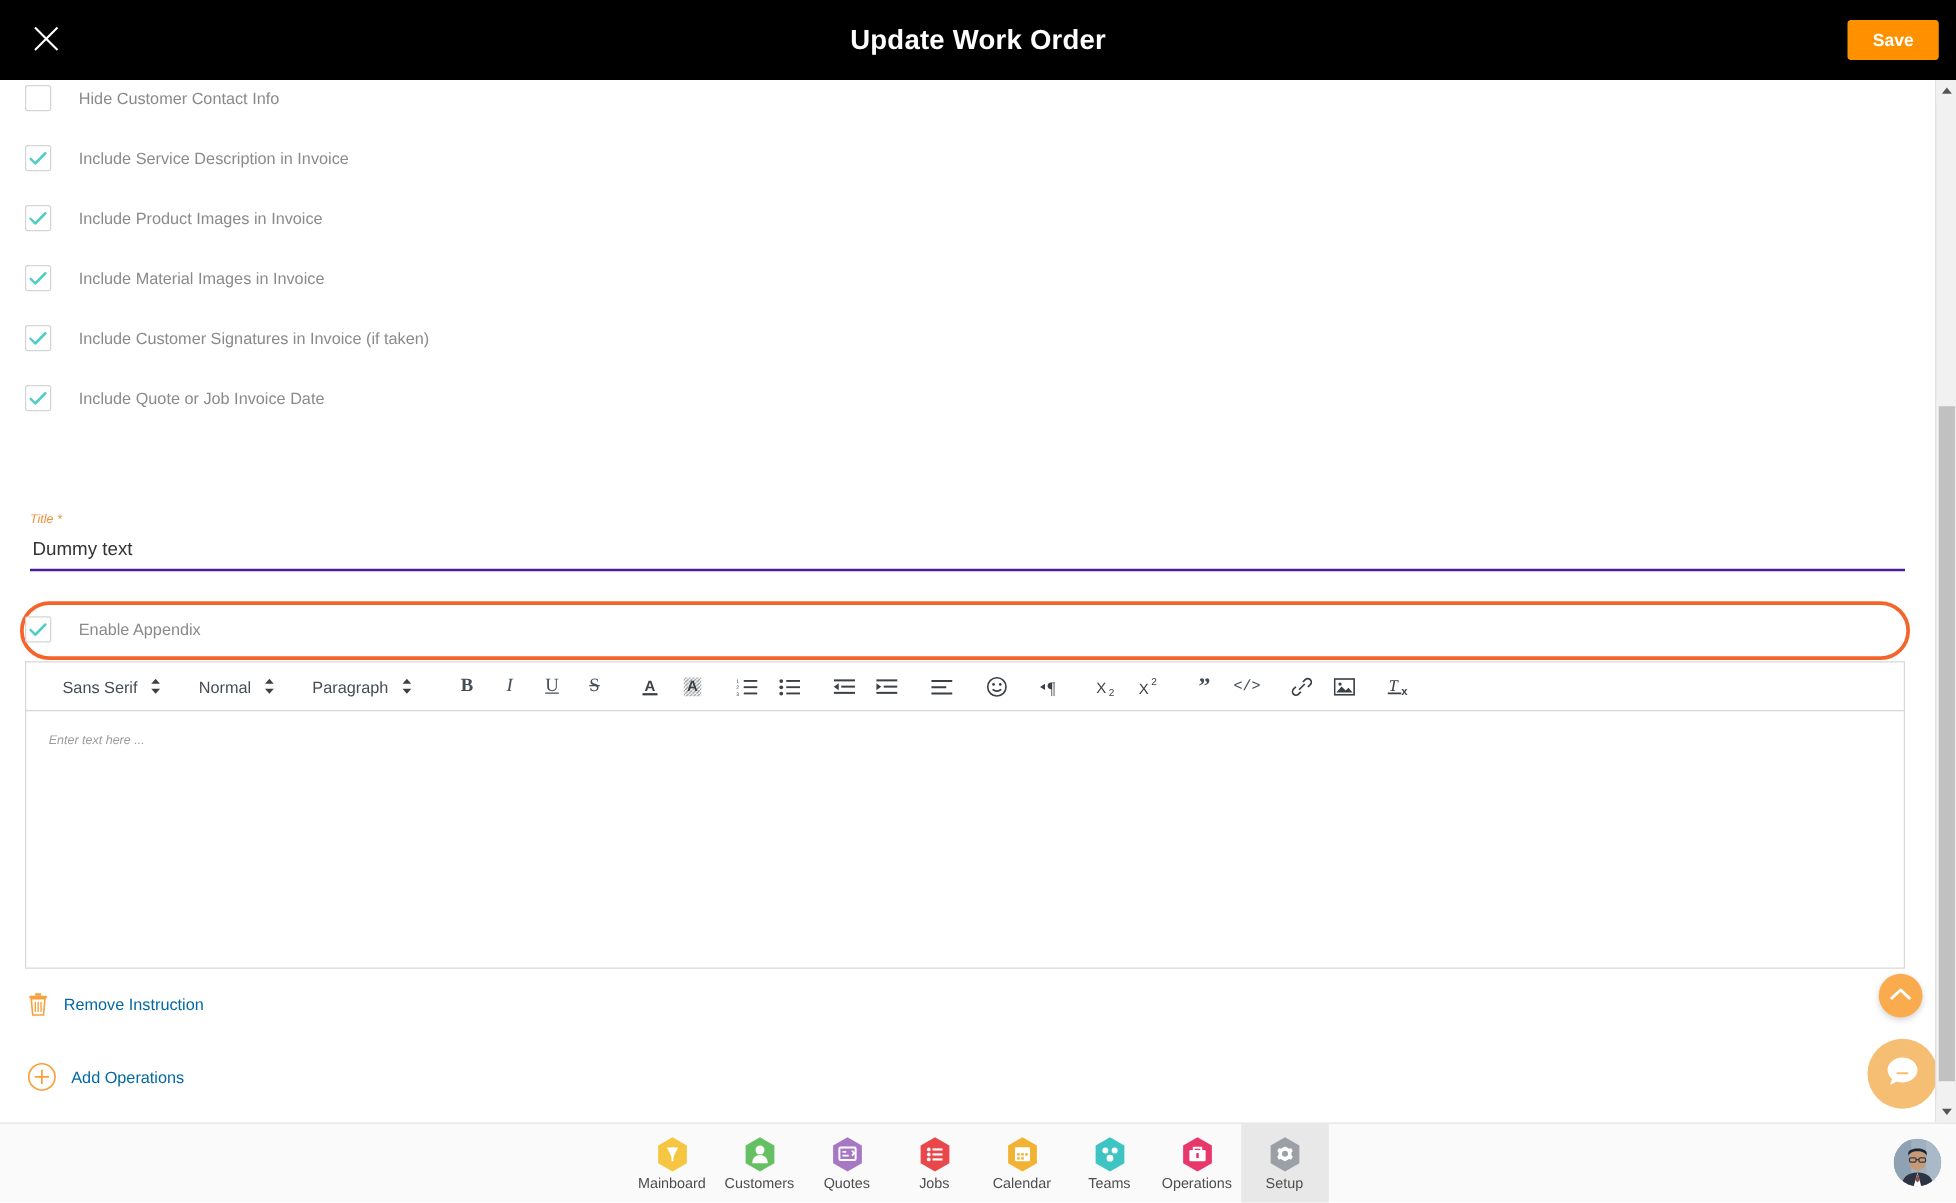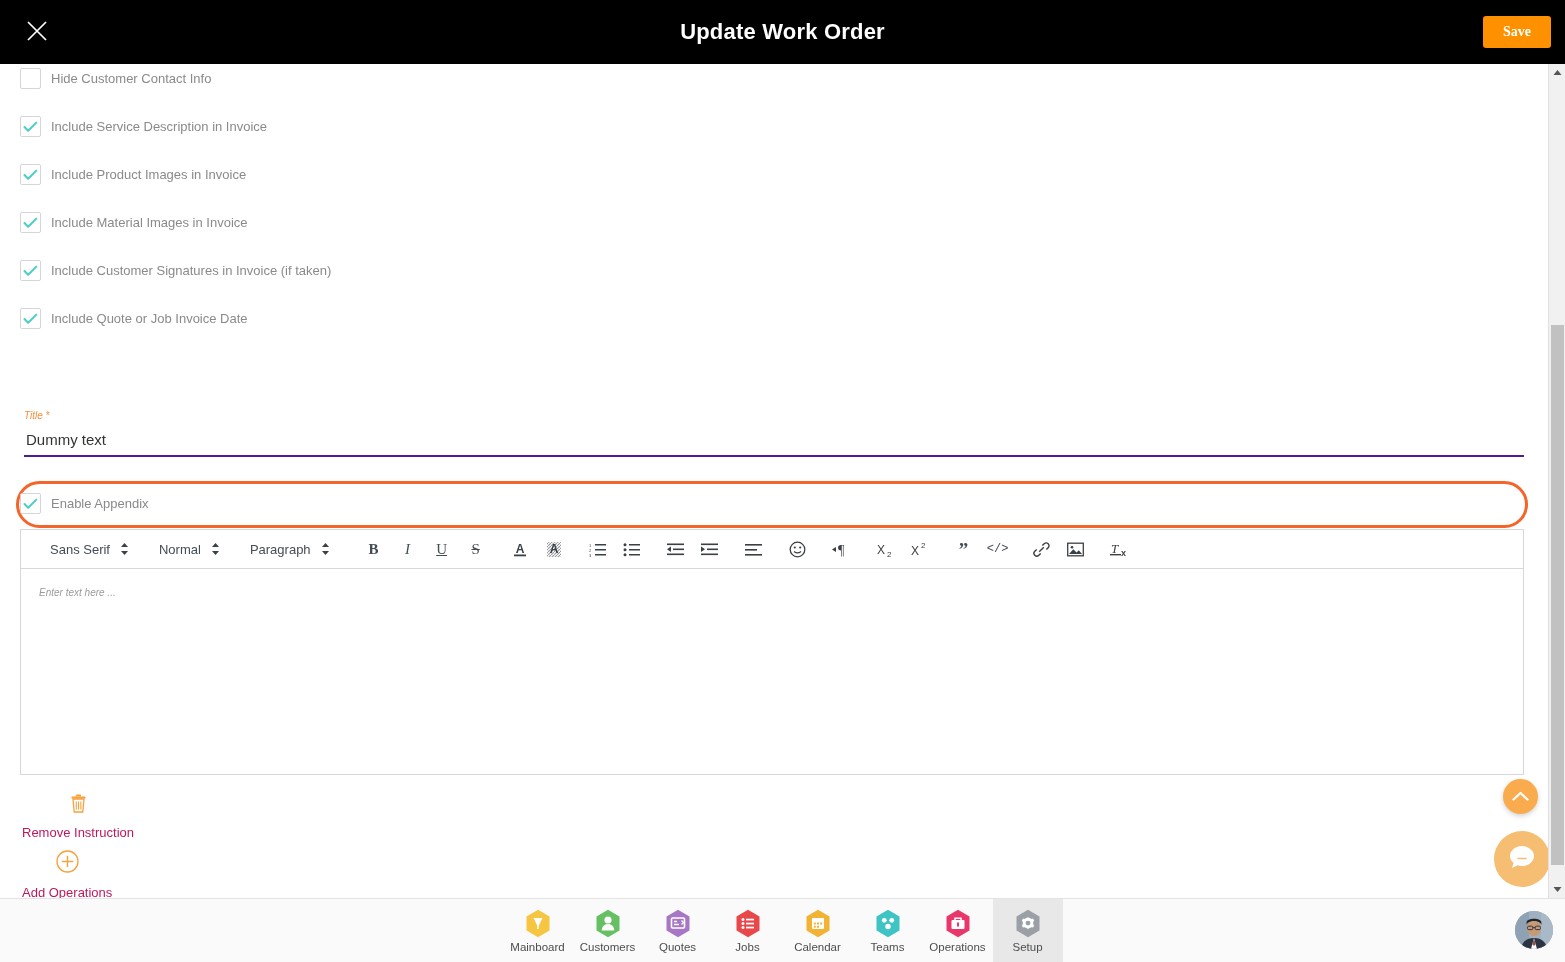--- a/index.html
+++ b/index.html
@@ -29,36 +29,36 @@
     position: absolute; left: 0; top: 0; width: 1565px; height: 64px;
     display: flex; align-items: center; justify-content: center;
     color: #ffffff; font-size: 22px; font-weight: bold;
     letter-spacing: .2px;
   }
   .save-btn {
     position: absolute; right: 14px; top: 16px;
     background: #FF9100; color: #ffffff;
     border: none; border-radius: 3px;
     padding: 8px 20px;
-    font-family: Liberation Serif, serif;
+    font-family: Liberation Sans, sans-serif;
     font-size: 14px; font-weight: bold;
     cursor: pointer;
   }
 
   
   .scroll-body {
     position: absolute; top: 64px; left: 0;
     width: 1548px; height: 834px;
     background: #ffffff;
   }
 
   
   .chk-row {
     position: absolute; left: 20px;
-    display: flex; align-items: center; gap: 10px;
+    display: flex; align-items: center; gap: 22px;
     cursor: pointer;
   }
   .chk-box {
     width: 21px; height: 21px;
     border: 1px solid #d5d5d5;
     border-radius: 2px;
     background: #fff;
     display: flex; align-items: center; justify-content: center;
     flex: none;
   }
@@ -140,23 +140,22 @@
   }
   .editor-placeholder {
     font-size: 10px; color: #9b9b9b;
     font-style: italic;
   }
 
   
   .action-link {
     position: absolute; left: 22px;
     display: flex; align-items: center; gap: 12px;
-    color: #be185d; font-size: 13px;
-    cursor: pointer;
-    flex-direction: column;
+    color: #0369a1; font-size: 13px;
+    cursor: pointer;
   }
   .action-link svg { display: block; }
 
   
   .fab-top {
     position: absolute; left: 1503px; top: 779px;
     width: 35px; height: 35px; border-radius: 50%;
     background: #F9AB4D;
     display: flex; align-items: center; justify-content: center;
     cursor: pointer;

